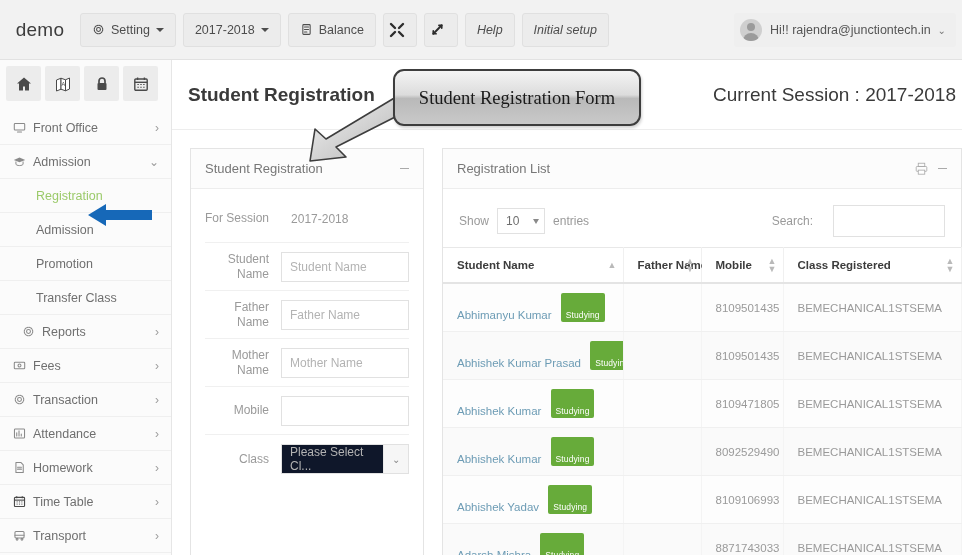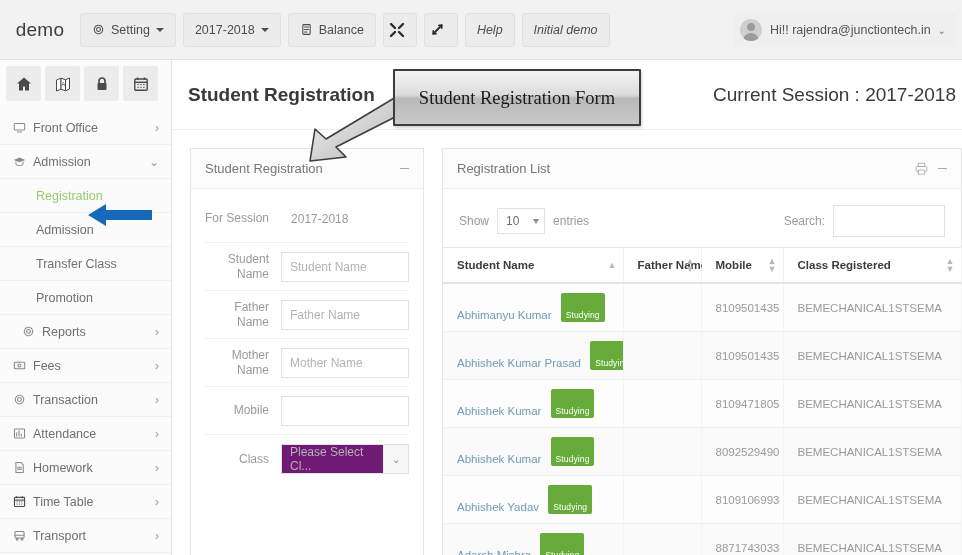--- a/index.html
+++ b/index.html
@@ -139,21 +139,21 @@
     width: 76px; text-align: right; padding-right: 12px;
     font-size: 12px; color: #9a9a9a; line-height: 15px;
   }
   .finput {
     flex: 1; height: 30px; border: 1px solid #e1e1e1; background: #fff;
     font-size: 12px; color: #b3b3b3;
     display: flex; align-items: center; padding: 0 8px;
   }
   .fstatic { font-size: 12px; color: #9a9a9a; }
   .fselect {
-    flex: 1; height: 30px; border: 1px solid #e1e1e1; background: #701a75;
+    flex: 1; height: 30px; border: 1px solid #e1e1e1; background: #0f172a;
     font-size: 12px; color: #b3b3b3;
     display: flex; align-items: center; justify-content: space-between;
     padding: 0 0 0 8px; cursor: pointer;
   }
   .fselect .sbtn {
     width: 26px; height: 28px; border-left: 1px solid #e9e9e9; background: #f6f6f6;
     display: flex; align-items: center; justify-content: center; color: #888; font-size: 10px;
   }
 
   
@@ -164,21 +164,21 @@
   .showgrp { display: flex; align-items: center; font-size: 12px; color: #9a9a9a; gap: 8px; }
   .lenselect {
     width: 48px; height: 26px; border: 1px solid #e1e1e1; background: #fff;
     display: flex; align-items: center; justify-content: space-between;
     padding: 0 5px 0 8px; font-size: 12px; color: #6e6e6e; cursor: pointer;
   }
   .lenselect .tcaret {
     width: 0; height: 0; border-left: 3.5px solid transparent;
     border-right: 3.5px solid transparent; border-top: 5px solid #8a8a8a;
   }
-  .searchgrp { display: flex; align-items: center; font-size: 12px; color: #9a9a9a; gap: 8px; }
+  .searchgrp { display: flex; align-items: center; font-size: 12px; color: #9a9a9a; gap: 20px; }
   .searchbox {
     width: 112px; height: 32px; border: 1px solid #e1e1e1; background: #fff;
   }
 
   table.dt { width: 100%; border-collapse: collapse; table-layout: fixed; }
   table.dt th {
     font-size: 11.5px; color: #3c3c3c; font-weight: bold;
     text-align: left; padding: 11px 8px 11px 14px;
     border-top: 1px solid #e8e8e8; border-bottom: 2px solid #e4e4e4;
     border-right: 1px solid #f0f0f0;
@@ -201,21 +201,21 @@
     display: inline-block; margin-left: 6px;
     background: #67ab3a; color: #fff; font-size: 8.5px;
     padding: 17px 5px 2px 5px; border-radius: 2px; vertical-align: 1px;
     letter-spacing: .1px;
   }
   .mob { text-align: right; padding-right: 12px; }
 
   
   .callout {
     position: absolute; left: 393px; top: 69px; width: 248px; height: 57px;
-    border: 2px solid #3d3d3d; border-radius: 1px;
+    border: 2px solid #3d3d3d; border-radius: 11px;
     background: linear-gradient(to bottom, #f4f4f4 0%, #dcdcdc 45%, #b9b9b9 52%, #c9c9c9 100%);
     display: flex; align-items: center; justify-content: center;
     text-align: center;
     font-family: "Liberation Serif", serif;
     font-size: 18.5px; color: #1a1a1a; line-height: 22px;
     z-index: 40;
     box-shadow: 1px 2px 3px rgba(0,0,0,.18);
   }
   .calloutTail { position: absolute; left: 296px; top: 95px; z-index: 39; }
 </style>
@@ -262,21 +262,21 @@
             <svg width="15" height="15" viewBox="0 0 16 16">
         <path d="M12.5 3.5L3.5 12.5" stroke="#2d2d2d" stroke-width="2" stroke-linecap="round"></path>
         <path d="M9.5 3.5h3v3M6.5 12.5h-3v-3" stroke="#2d2d2d" stroke-width="1.8" stroke-linecap="round" stroke-linejoin="round" fill="none"></path>
             </svg>
           </span>
         </div>
         <div class="tbtn italic">
           <span>Help</span>
         </div>
         <div class="tbtn italic">
-          <span>Initial demo</span>
+          <span>Initial setup</span>
         </div>
       </div>
 
     <div class="user">
       <span class="avatar"></span>
       <span class="uname">Hi!! rajendra@junctiontech.in</span>
       <span class="ucaret">⌄</span>
     </div>
   </div>
 
@@ -331,24 +331,24 @@
           <span class="nlabel">Admission</span>
           <span class="chev">⌄</span>
         </div>
         <div class="navitem sub active">
           <span class="nlabel">Registration</span>
         </div>
         <div class="navitem sub">
           <span class="nlabel">Admission</span>
         </div>
         <div class="navitem sub">
+          <span class="nlabel">Promotion</span>
+        </div>
+        <div class="navitem sub">
           <span class="nlabel">Transfer Class</span>
-        </div>
-        <div class="navitem sub">
-          <span class="nlabel">Promotion</span>
         </div>
         <div class="navitem sub" style="padding-left: 22px;">
           <span class="nic">
             <svg width="13" height="13" viewBox="0 0 16 16" fill="none" stroke="#8a8a8a" stroke-width="1.3" stroke-linecap="round" stroke-linejoin="round">
               <circle cx="8" cy="8" r="2.4"></circle>
               <circle cx="8" cy="8" r="5.2" stroke-dasharray="1.6 1.1"></circle>
             </svg>
           </span>
           <span class="nlabel">Reports</span>
           <span class="chev">›</span>

